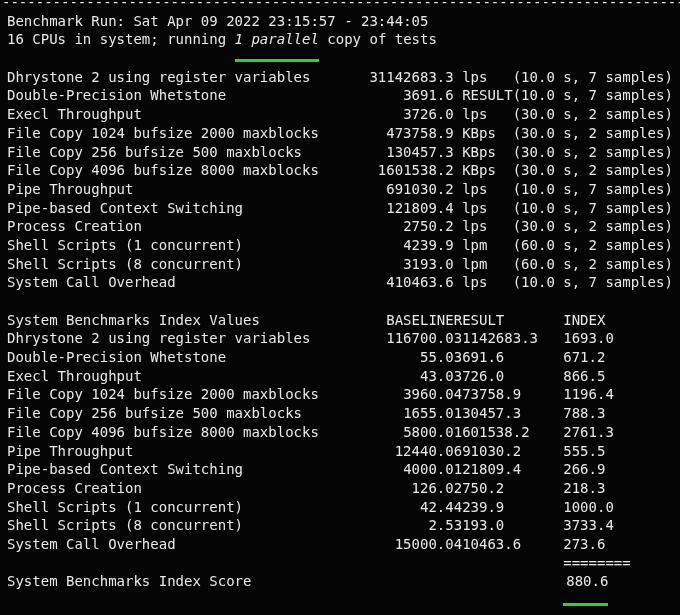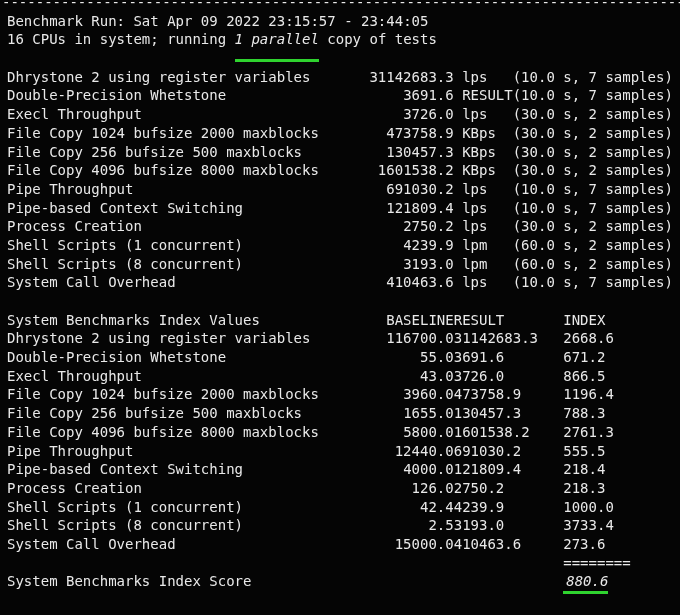--- a/index.html
+++ b/index.html
@@ -38,23 +38,22 @@
   .ci{display:inline-block;width:9ch;vertical-align:top;}
   .ugreen{
     display:inline-block;
     border-bottom:3px solid var(--green);
     padding-bottom:10px;
     font-style:italic;
   }
   .uscore{
     display:inline-block;
     border-bottom:3px solid var(--green);
-    padding-bottom:0;
+    padding-bottom:12px;
     padding-left:3px;
-    font-style:italic;
   }
 </style>
 </head>
 <body>
 
 <div class="screen">
 
   <div class="line divider-line"><span>------------------------------------------------------------------------------------------</span></div>
 
   <div class="line"><span>Benchmark Run: Sat Apr 09 2022 23:15:57 - 23:44:05</span></div>
@@ -73,28 +72,28 @@
   <div class="line"><span class="cn">Pipe-based Context Switching</span><span class="cv">121809.4</span><span class="cu">lps</span><span class="ct">(10.0 s, 7 samples)</span></div>
   <div class="line"><span class="cn">Process Creation</span><span class="cv">2750.2</span><span class="cu">lps</span><span class="ct">(30.0 s, 2 samples)</span></div>
   <div class="line"><span class="cn">Shell Scripts (1 concurrent)</span><span class="cv">4239.9</span><span class="cu">lpm</span><span class="ct">(60.0 s, 2 samples)</span></div>
   <div class="line"><span class="cn">Shell Scripts (8 concurrent)</span><span class="cv">3193.0</span><span class="cu">lpm</span><span class="ct">(60.0 s, 2 samples)</span></div>
   <div class="line"><span class="cn">System Call Overhead</span><span class="cv">410463.6</span><span class="cu">lps</span><span class="ct">(10.0 s, 7 samples)</span></div>
 
   <div class="line"></div>
 
   <div class="line"><span class="cn">System Benchmarks Index Values</span><span class="cv">BASELINE</span><span class="cr">RESULT</span><span class="ci">INDEX</span></div>
 
-  <div class="line"><span class="cn">Dhrystone 2 using register variables</span><span class="cv">116700.0</span><span class="cr">31142683.3</span><span class="ci">2668.6</span></div>
+  <div class="line"><span class="cn">Dhrystone 2 using register variables</span><span class="cv">116700.0</span><span class="cr">31142683.3</span><span class="ci">1693.0</span></div>
   <div class="line"><span class="cn">Double-Precision Whetstone</span><span class="cv">55.0</span><span class="cr">3691.6</span><span class="ci">671.2</span></div>
   <div class="line"><span class="cn">Execl Throughput</span><span class="cv">43.0</span><span class="cr">3726.0</span><span class="ci">866.5</span></div>
   <div class="line"><span class="cn">File Copy 1024 bufsize 2000 maxblocks</span><span class="cv">3960.0</span><span class="cr">473758.9</span><span class="ci">1196.4</span></div>
   <div class="line"><span class="cn">File Copy 256 bufsize 500 maxblocks</span><span class="cv">1655.0</span><span class="cr">130457.3</span><span class="ci">788.3</span></div>
   <div class="line"><span class="cn">File Copy 4096 bufsize 8000 maxblocks</span><span class="cv">5800.0</span><span class="cr">1601538.2</span><span class="ci">2761.3</span></div>
   <div class="line"><span class="cn">Pipe Throughput</span><span class="cv">12440.0</span><span class="cr">691030.2</span><span class="ci">555.5</span></div>
-  <div class="line"><span class="cn">Pipe-based Context Switching</span><span class="cv">4000.0</span><span class="cr">121809.4</span><span class="ci">218.4</span></div>
+  <div class="line"><span class="cn">Pipe-based Context Switching</span><span class="cv">4000.0</span><span class="cr">121809.4</span><span class="ci">266.9</span></div>
   <div class="line"><span class="cn">Process Creation</span><span class="cv">126.0</span><span class="cr">2750.2</span><span class="ci">218.3</span></div>
   <div class="line"><span class="cn">Shell Scripts (1 concurrent)</span><span class="cv">42.4</span><span class="cr">4239.9</span><span class="ci">1000.0</span></div>
   <div class="line"><span class="cn">Shell Scripts (8 concurrent)</span><span class="cv">2.5</span><span class="cr">3193.0</span><span class="ci">3733.4</span></div>
   <div class="line"><span class="cn">System Call Overhead</span><span class="cv">15000.0</span><span class="cr">410463.6</span><span class="ci">273.6</span></div>
 
   <div class="line"><span class="cn"></span><span class="cv"></span><span class="cr"></span><span class="ci">========</span></div>
 
   <div class="line"><span class="cn">System Benchmarks Index Score</span><span class="cv"></span><span class="cr"></span><span class="ci"><span class="uscore">880.6</span></span></div>
 
 </div>

